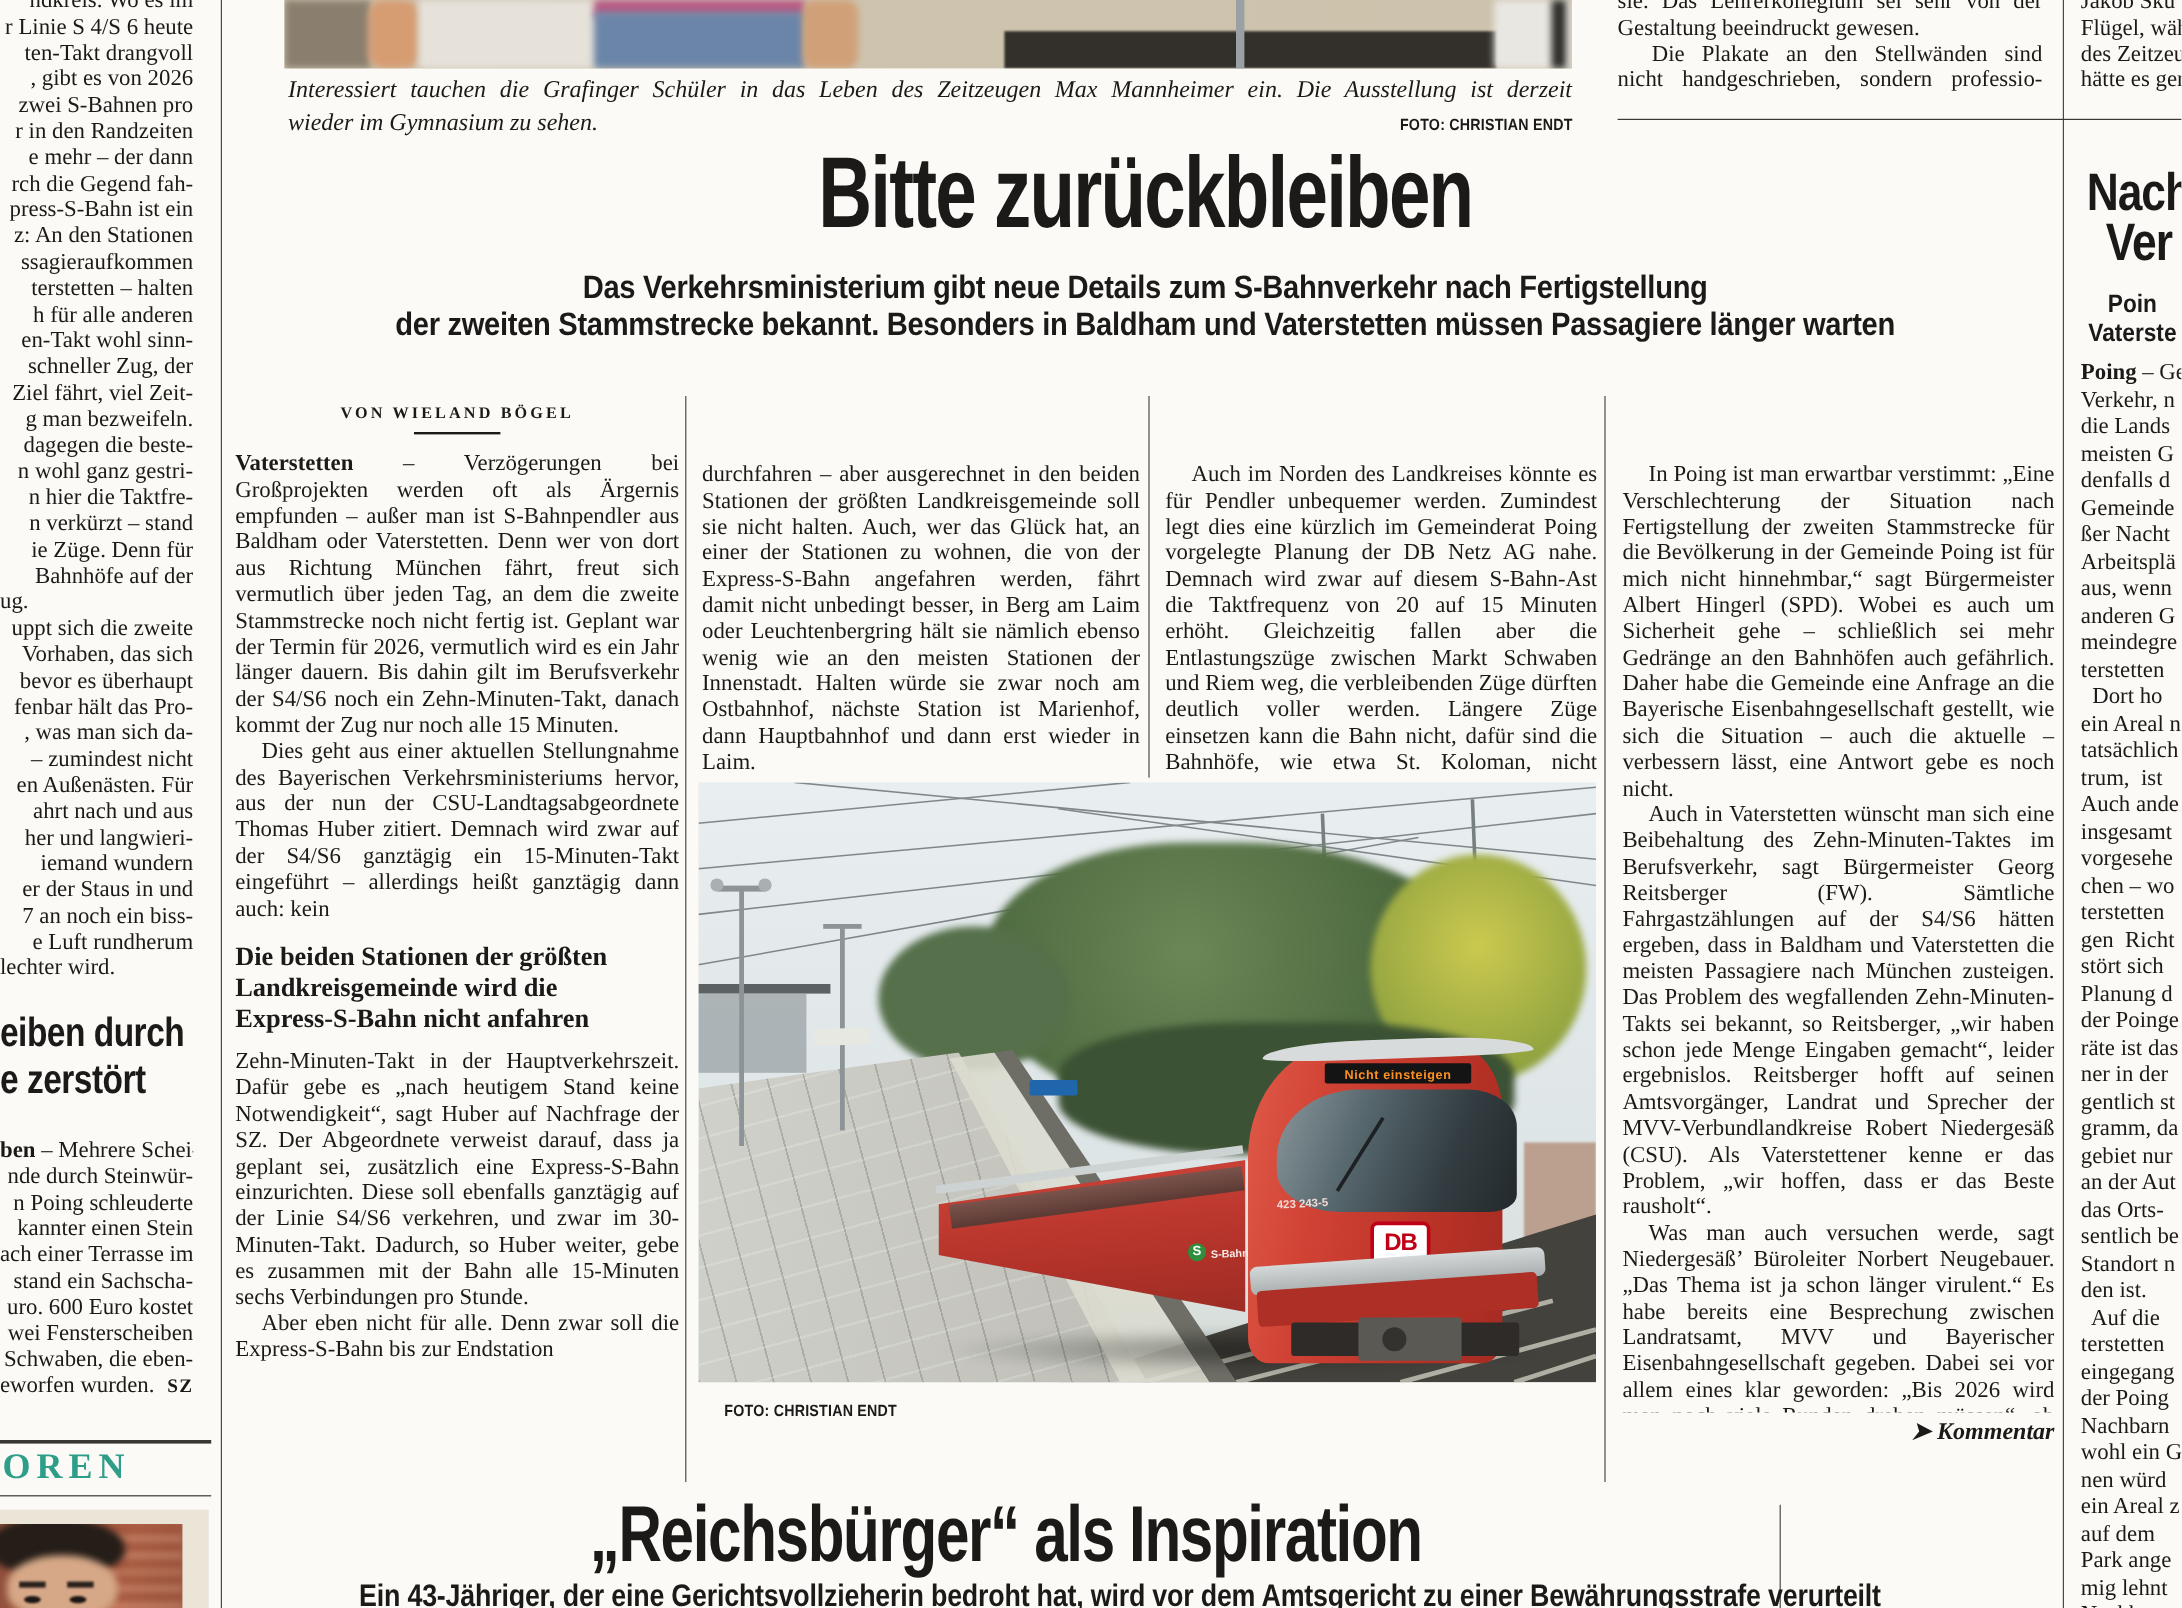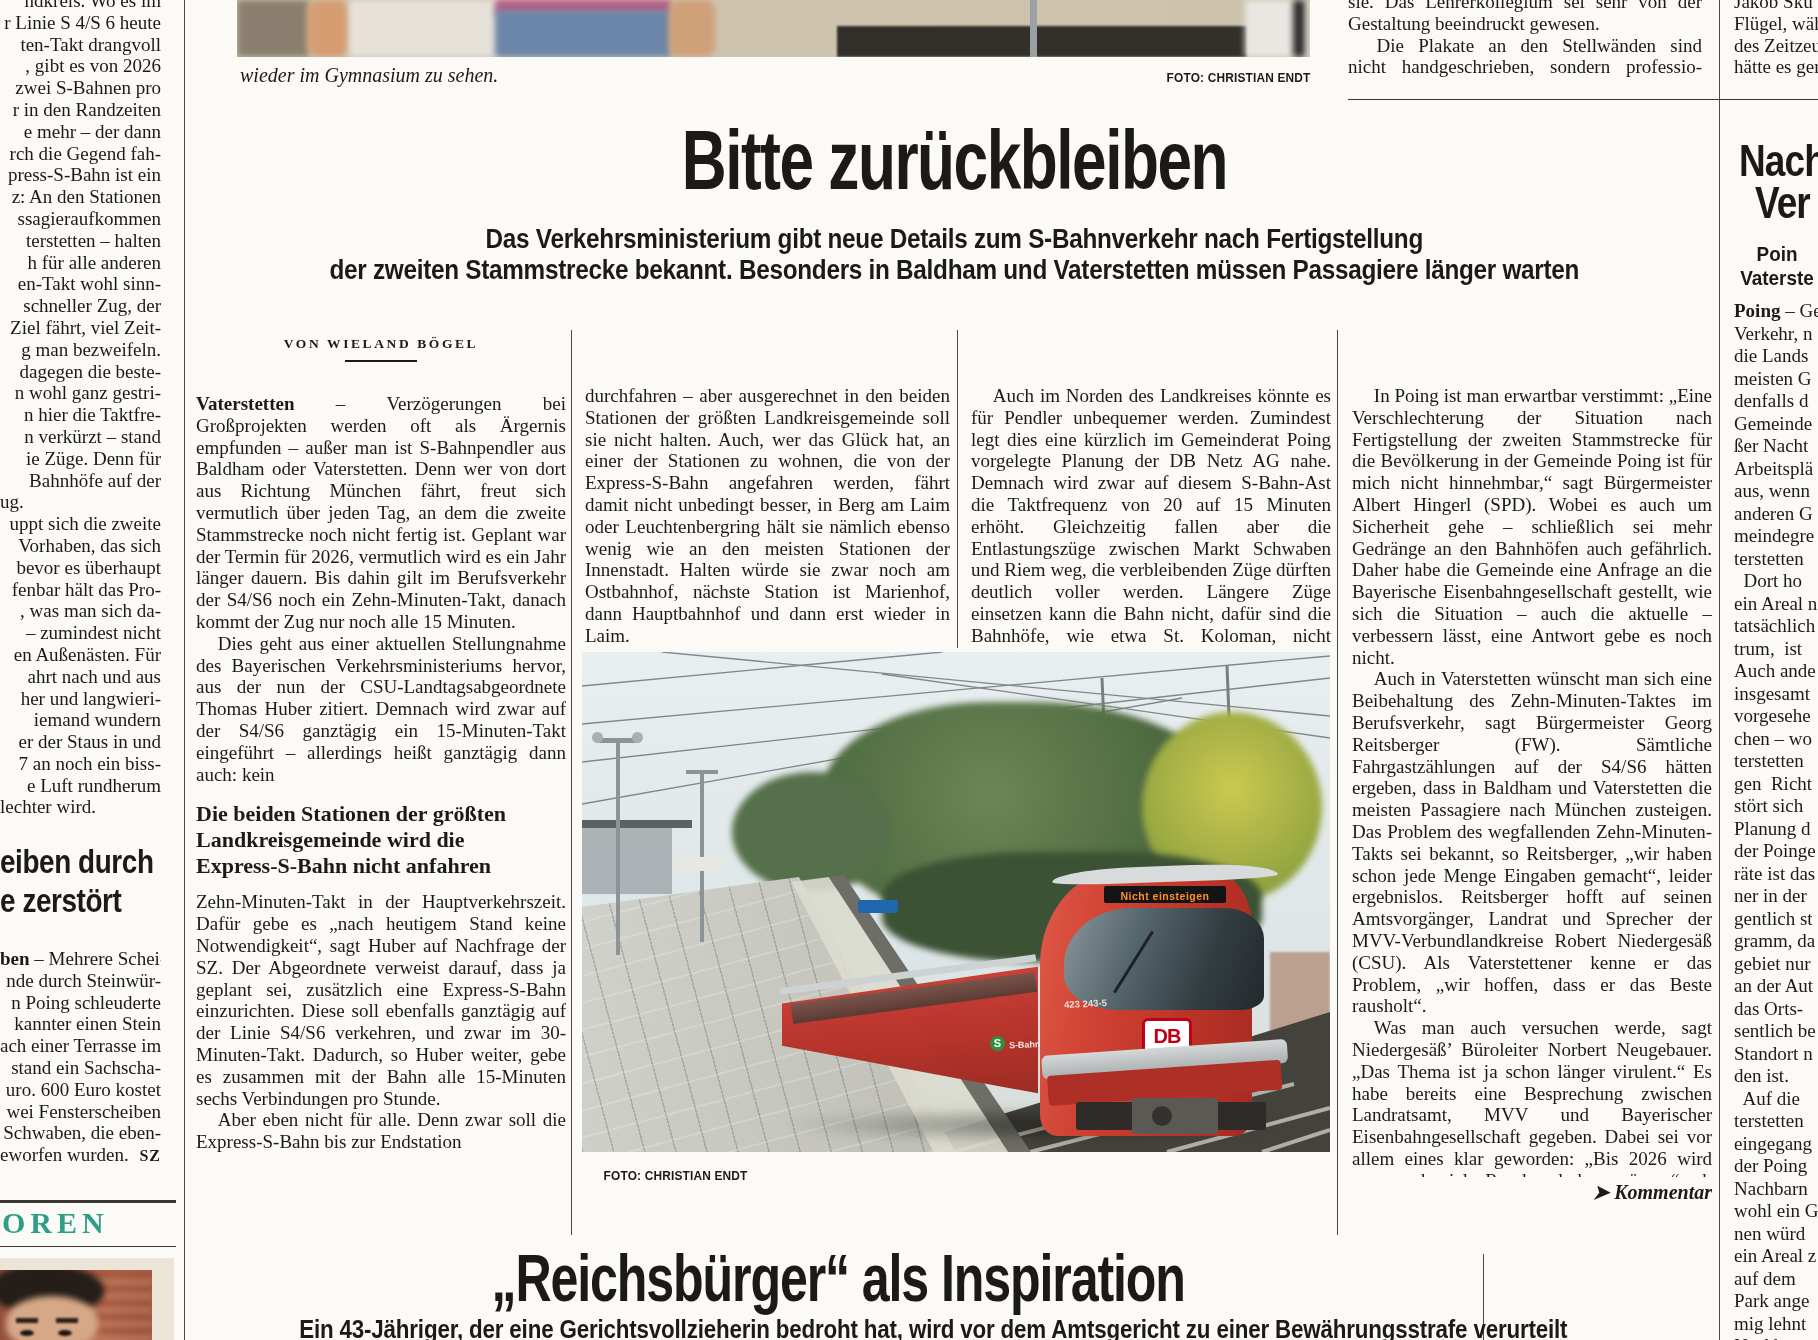--- a/index.html
+++ b/index.html
@@ -146,20 +146,21 @@
     <div class="blob" style="left:112px;top:0;width:150px;height:57px;background:#e6e2da"></div>
     <div class="blob" style="left:258px;top:0;width:176px;height:14px;background:#b85a85"></div>
     <div class="blob" style="left:258px;top:10px;width:176px;height:47px;background:#6b85a8"></div>
     <div class="blob" style="left:432px;top:0;width:46px;height:57px;background:#d0a078;border-radius:10px"></div>
     <div class="blob" style="left:600px;top:26px;width:410px;height:31px;background:#33302c;filter:blur(1px)"></div>
     <div class="blob" style="left:793px;top:0;width:7px;height:57px;background:#9aa0a4;filter:blur(0)"></div>
     <div class="blob" style="left:1008px;top:0;width:65px;height:57px;background:#e9e7e2"></div>
     <div class="blob" style="left:1056px;top:0;width:12px;height:57px;background:#2f2d2b"></div>
   </div>
   <div class="abs caption" style="left:240px;top:62px;width:1070px">
+    <div class="justline">Interessiert tauchen die Grafinger Schüler in das Leben des Zeitzeugen Max Mannheimer ein. Die Ausstellung ist derzeit</div>
     <div class="flexline">
       <span>wieder im Gymnasium zu sehen.</span>
       <span class="credit">FOTO: CHRISTIAN ENDT</span>
     </div>
   </div>
 
   <div class="linecol justL" style="left:1348px;top:-9px;width:354px;height:104px">
       <div>sie. Das Lehrerkollegium sei sehr von der</div>
       <div class="pend">Gestaltung beeindruckt gewesen.</div>
       <div>  Die Plakate an den Stellwänden sind</div>
@@ -178,21 +179,21 @@
   <div class="abs" style="left:196px;top:224px;width:1516px;text-align:center">
     <span class="cond h-sub" style="white-space:pre-line">Das Verkehrsministerium gibt neue Details zum S-Bahnverkehr nach Fertigstellung
 der zweiten Stammstrecke bekannt. Besonders in Baldham und Vaterstetten müssen Passagiere länger warten</span>
   </div>
 
   <div class="abs" style="left:196px;top:336px;width:370px">
     <div class="byline">VON WIELAND BÖGEL</div>
     <div style="width:72px;height:2px;background:#1b1a18;margin:8px auto 0"></div>
   </div>
 
-  <div class="abs bodytext" style="left:196px;top:393px;width:370px;height:855px;overflow:hidden">
+  <div class="abs bodytext" style="left:196px;top:376px;width:370px;height:855px;overflow:hidden">
     <p><b class="lead">Vaterstetten</b><span> – Verzögerungen bei Großprojekten werden oft als Ärgernis empfunden – außer man ist S-Bahnpendler aus Baldham oder Vaterstetten. Denn wer von dort aus Richtung München fährt, freut sich vermutlich über jeden Tag, an dem die zweite Stammstrecke noch nicht fertig ist. Geplant war der Termin für 2026, vermutlich wird es ein Jahr länger dauern. Bis dahin gilt im Berufsverkehr der S4/S6 noch ein Zehn-Minuten-Takt, danach kommt der Zug nur noch alle 15 Minuten.</span></p>
     <p class="ind">Dies geht aus einer aktuellen Stellungnahme des Bayerischen Verkehrsministeriums hervor, aus der nun der CSU-Landtagsabgeordnete Thomas Huber zitiert. Demnach wird zwar auf der S4/S6 ganztägig ein 15-Minuten-Takt eingeführt – allerdings heißt ganztägig dann auch: kein</p>
     <div class="crosshead">Die beiden Stationen der größten
 Landkreisgemeinde wird die
 Express-S-Bahn nicht anfahren</div>
     <p>Zehn-Minuten-Takt in der Hauptverkehrszeit. Dafür gebe es „nach heutigem Stand keine Notwendigkeit“, sagt Huber auf Nachfrage der SZ. Der Abgeordnete verweist darauf, dass ja geplant sei, zusätzlich eine Express-S-Bahn einzurichten. Diese soll ebenfalls ganztägig auf der Linie S4/S6 verkehren, und zwar im 30-Minuten-Takt. Dadurch, so Huber weiter, gebe es zusammen mit der Bahn alle 15-Minuten sechs Verbindungen pro Stunde.</p>
     <p class="ind">Aber eben nicht für alle. Denn zwar soll die Express-S-Bahn bis zur Endstation</p>
   </div>
 
   <div class="abs bodytext" style="left:585px;top:385px;width:365px;height:262px;overflow:hidden">

